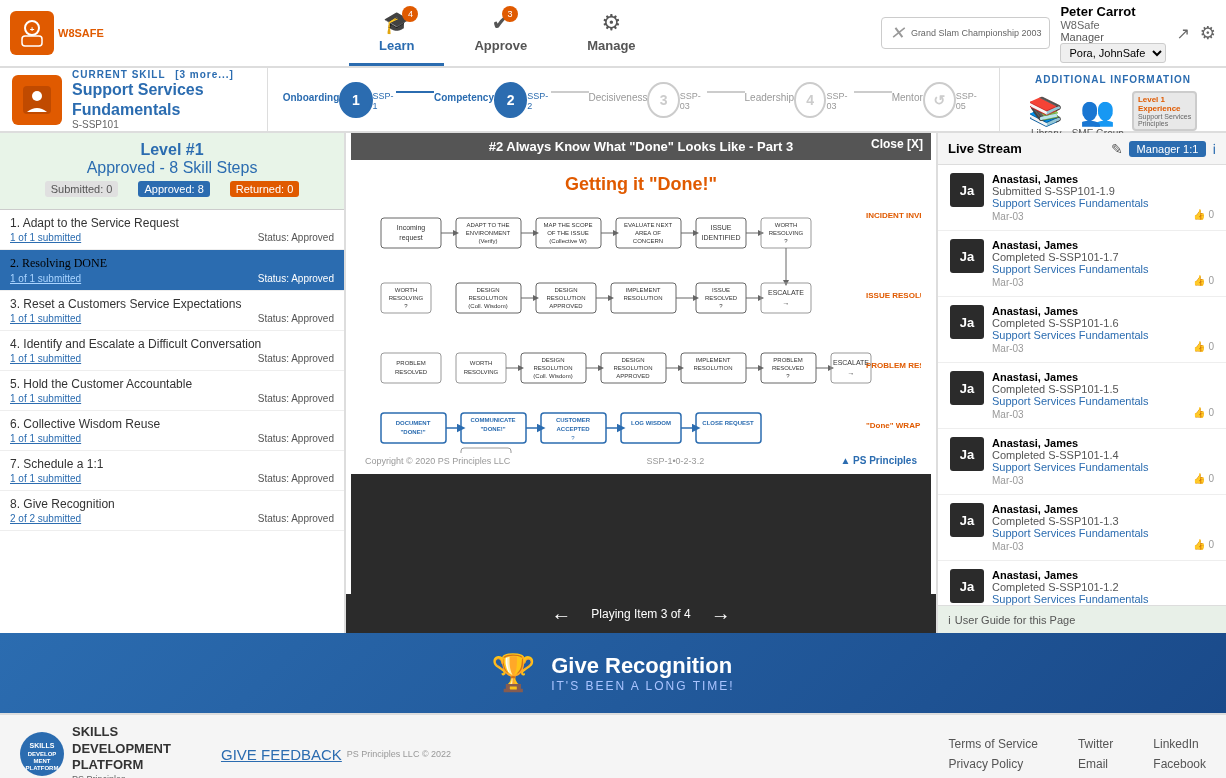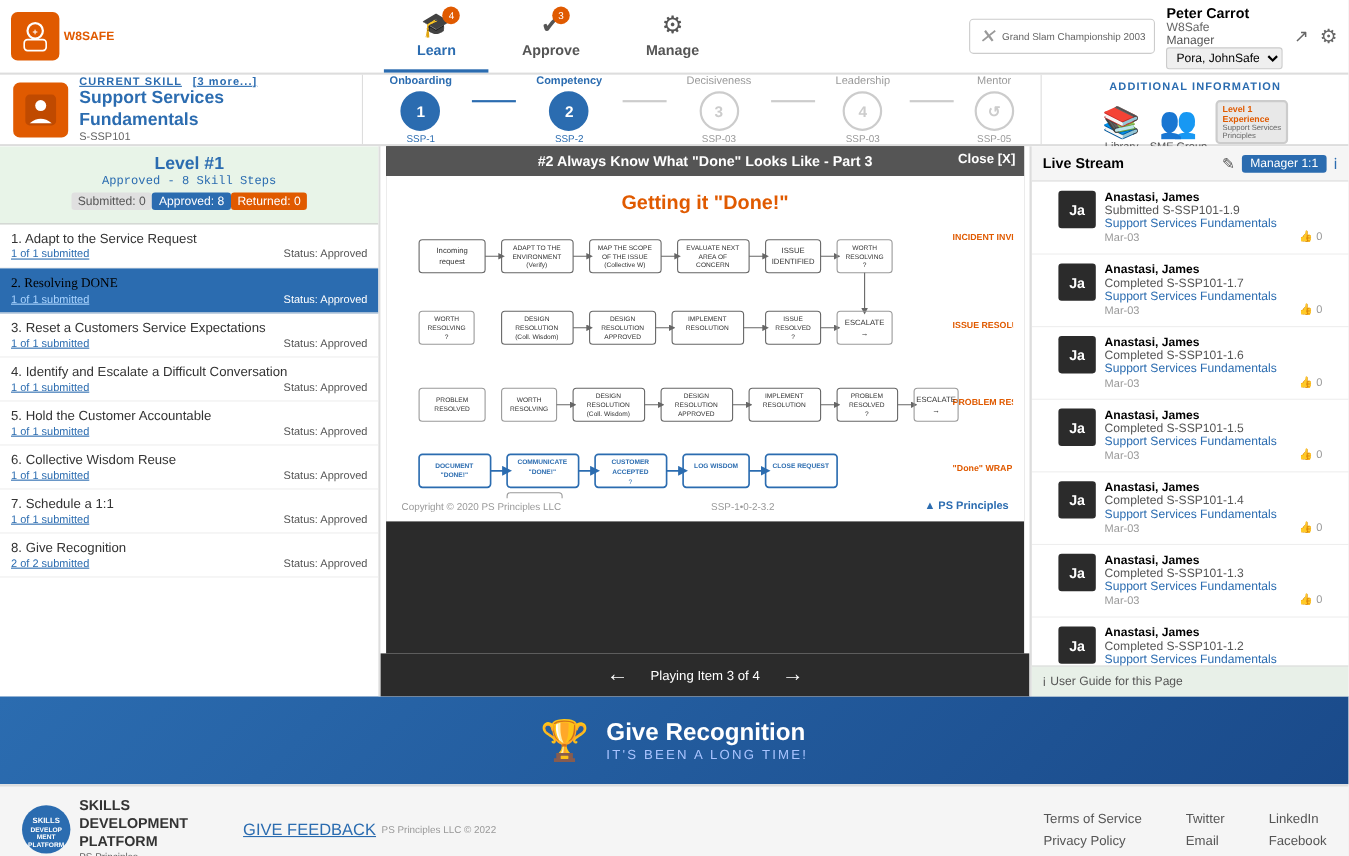--- a/index.html
+++ b/index.html
@@ -26,27 +26,27 @@
     .user-role { font-size: 11px; color: #555; }
     .user-select { font-size: 11px; padding: 2px 4px; border: 1px solid #ccc; border-radius: 3px; }
     .gear-icon { font-size: 18px; color: #666; cursor: pointer; }
     .share-icon { font-size: 16px; color: #666; cursor: pointer; }
 
     
     .skill-header { display: flex; background: #fff; border-bottom: 2px solid #ddd; height: 65px; }
     .skill-left { display: flex; align-items: center; padding: 8px 12px; width: 330px; border-right: 1px solid #ddd; }
     .skill-icon { width: 50px; height: 50px; background: #e05a00; border-radius: 6px; display: flex; align-items: center; justify-content: center; font-size: 24px; color: white; margin-right: 10px; flex-shrink: 0; }
     .skill-info .label { color: #2b6cb0; font-size: 10px; font-weight: bold; letter-spacing: 1px; }
-    .skill-info .label span { color: #2b6cb0; text-decoration: underline; cursor: pointer; }
+    .skill-info .label span { color: #2b6cb0; cursor: pointer; }
     .skill-info .name { color: #2b6cb0; font-size: 16px; font-weight: bold; line-height: 1.2; }
     .skill-code { font-size: 10px; color: #666; }
 
     
     .steps-nav { display: flex; align-items: center; flex: 1; padding: 4px 15px; justify-content: space-around; }
-    .step-stage { display: flex; flex-direction: column; align-items: center; }
+    .step-stage { display: flex; align-items: center; }
     .step-stage-label { font-size: 10px; color: #999; margin-bottom: 4px; }
     .step-stage-label.active { color: #2b6cb0; font-weight: bold; }
     .step-circle { width: 36px; height: 36px; border-radius: 50%; border: 2px solid #ccc; display: flex; align-items: center; justify-content: center; font-size: 14px; font-weight: bold; color: #ccc; cursor: pointer; }
     .step-circle.completed { background: #2b6cb0; border-color: #2b6cb0; color: white; }
     .step-circle.active { background: #2b6cb0; border-color: #2b6cb0; color: white; }
     .step-code { font-size: 9px; color: #2b6cb0; margin-top: 2px; }
     .step-code.grey { color: #999; }
     .step-connector { width: 40px; height: 2px; background: #ccc; margin-bottom: 16px; }
     .step-connector.done { background: #2b6cb0; }
 
@@ -60,21 +60,21 @@
     .ai-badge-title { font-size: 8px; color: #e05a00; font-weight: bold; }
     .ai-badge-sub { font-size: 7px; color: #666; }
 
     
     .main-content { display: flex; height: calc(778px - 68px - 65px - 50px - 95px); }
 
     
     .left-panel { width: 346px; background: #fff; border-right: 2px solid #ddd; overflow-y: auto; }
     .level-header { background: #e8f4e8; padding: 8px 10px; text-align: center; border-bottom: 1px solid #ccc; }
     .level-title { color: #2b6cb0; font-size: 16px; font-weight: bold; }
-    .level-subtitle { color: #2b6cb0; font-size: 11px; font-family: Liberation Mono, monospace; }
+    .level-subtitle { color: #2b6cb0; font-size: 16px; }
     .skill-step-item { padding: 6px 10px; border-bottom: 1px solid #eee; }
     .skill-step-item.active { background: #2b6cb0; }
     .skill-step-item.active .step-title { color: #000000; font-family: Liberation Serif, serif; }
     .step-title { font-size: 12px; color: #333; cursor: pointer; }
     .step-status-row { display: flex; justify-content: space-between; font-size: 10px; padding-top: 2px; }
     .step-submitted { color: #2b6cb0; text-decoration: underline; cursor: pointer; }
     .step-status { color: #555; }
     .step-status.active { color: white; }
     .step-submitted.active { color: #aad4ff; }
 
@@ -92,21 +92,21 @@
     .playing-text { color: white; font-size: 12px; }
 
     
     .right-panel { width: 290px; background: #fff; border-left: 2px solid #ddd; display: flex; flex-direction: column; }
     .live-stream-header { display: flex; align-items: center; padding: 6px 10px; border-bottom: 1px solid #ddd; background: #f5f5f5; gap: 6px; }
     .ls-title { font-size: 13px; font-weight: bold; flex: 1; }
     .ls-edit { font-size: 14px; cursor: pointer; color: #555; }
     .manager-badge { background: #2b6cb0; color: white; font-size: 11px; padding: 2px 8px; border-radius: 3px; cursor: pointer; }
     .ls-info { font-size: 14px; color: #2b6cb0; cursor: pointer; }
     .stream-items { overflow-y: auto; flex: 1; }
-    .stream-item { display: flex; padding: 8px 24px; border-bottom: 1px solid #eee; gap: 8px; }
+    .stream-item { display: flex; padding: 8px 12px; border-bottom: 1px solid #eee; gap: 8px; }
     .avatar { width: 34px; height: 34px; background: #2b2b2b; border-radius: 3px; display: flex; align-items: center; justify-content: center; color: white; font-size: 13px; font-weight: bold; flex-shrink: 0; }
     .stream-content { flex: 1; }
     .stream-name { font-weight: bold; font-size: 11px; }
     .stream-action { font-size: 11px; color: #555; }
     .stream-link { color: #2b6cb0; font-size: 11px; cursor: pointer; }
     .stream-date { font-size: 10px; color: #999; margin-top: 2px; }
     .stream-likes { color: #999; font-size: 10px; }
     .user-guide-bar { background: #e8f0e8; padding: 6px 10px; font-size: 11px; color: #555; display: flex; align-items: center; gap: 4px; border-top: 1px solid #ddd; }
 
     
@@ -121,21 +121,21 @@
     .footer-logo-box { width: 44px; height: 44px; background: #2b6cb0; border-radius: 50%; display: flex; align-items: center; justify-content: center; color: white; font-weight: bold; font-size: 10px; text-align: center; line-height: 1.1; }
     .footer-link { color: #2b6cb0; font-size: 15px; text-decoration: underline; cursor: pointer; margin-left: 20px; }
     .footer-copyright { font-size: 9px; color: #999; margin-left: 5px; }
     .footer-links-right { margin-left: auto; display: flex; gap: 40px; }
     .footer-col { display: flex; flex-direction: column; gap: 6px; }
     .footer-col a { font-size: 12px; color: #555; text-decoration: none; cursor: pointer; }
 
     
     .flowchart-container { width: 100%; height: 250px; background: white; position: relative; }
 
-    .level-stats-wrapper { display: flex; gap: 0; justify-content: center; padding: 4px 0; }
+    .level-stats-wrapper { display: flex; gap: 20px; justify-content: center; padding: 4px 0; }
     .stat-badge { padding: 2px 6px; border-radius: 3px; font-size: 11px; }
     .stat-badge.submitted { background: #e0e0e0; color: #555; }
     .stat-badge.approved { background: #2b6cb0; color: white; }
     .stat-badge.returned { background: #e05a00; color: white; }
   </style>
 </head>
 <body>
 
 <div class="top-nav">
   <div class="logo-area">

